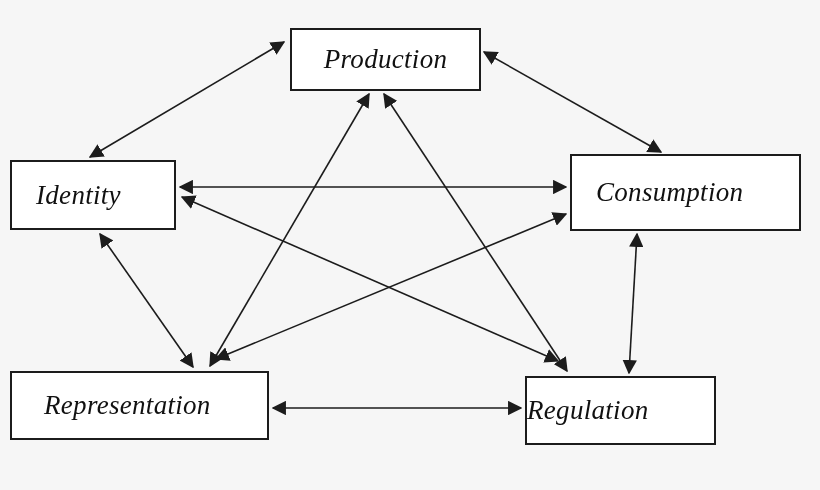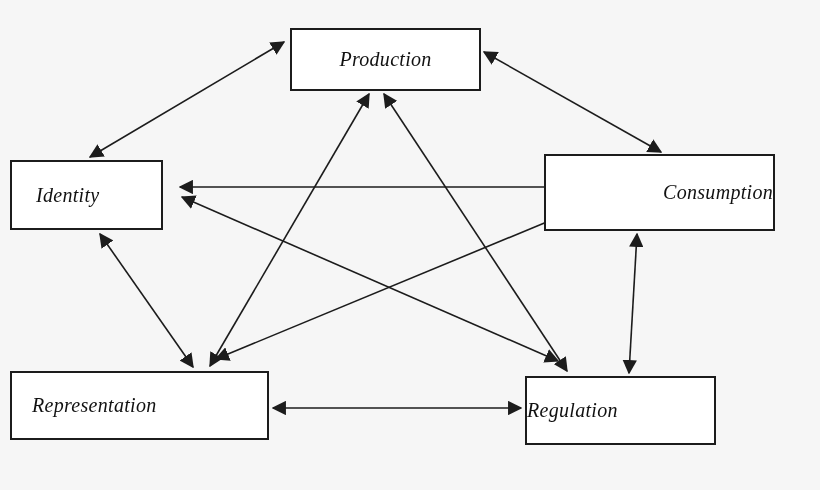--- a/index.html
+++ b/index.html
@@ -24,40 +24,39 @@
     height: 490px;
   }
   .node {
     position: absolute;
     box-sizing: border-box;
     background: #ffffff;
     border: 2px solid #1c1c1c;
     display: flex;
     align-items: center;
     font-style: italic;
-    font-size: 20px;
+    font-size: 27px;
     color: #111111;
     letter-spacing: 0.3px;
   }
   #node-production {
     left: 290px; top: 28px; width: 191px; height: 63px;
     justify-content: center;
   }
   #node-identity {
-    left: 10px; top: 160px; width: 153px; height: 70px;
+    left: 10px; top: 160px; width: 166px; height: 70px;
     padding-left: 24px;
   }
   #node-consumption {
-    left: 544px; top: 154px; width: 231px; height: 77px;
+    left: 570px; top: 154px; width: 231px; height: 77px;
     padding-left: 24px;
-    justify-content: flex-end;
   }
   #node-representation {
     left: 10px; top: 371px; width: 259px; height: 69px;
-    padding-left: 20px;
+    padding-left: 32px;
   }
   #node-regulation {
     left: 525px; top: 376px; width: 191px; height: 69px;
   }
 </style>
 </head>
 <body>
 
 <div class="canvas">
 

